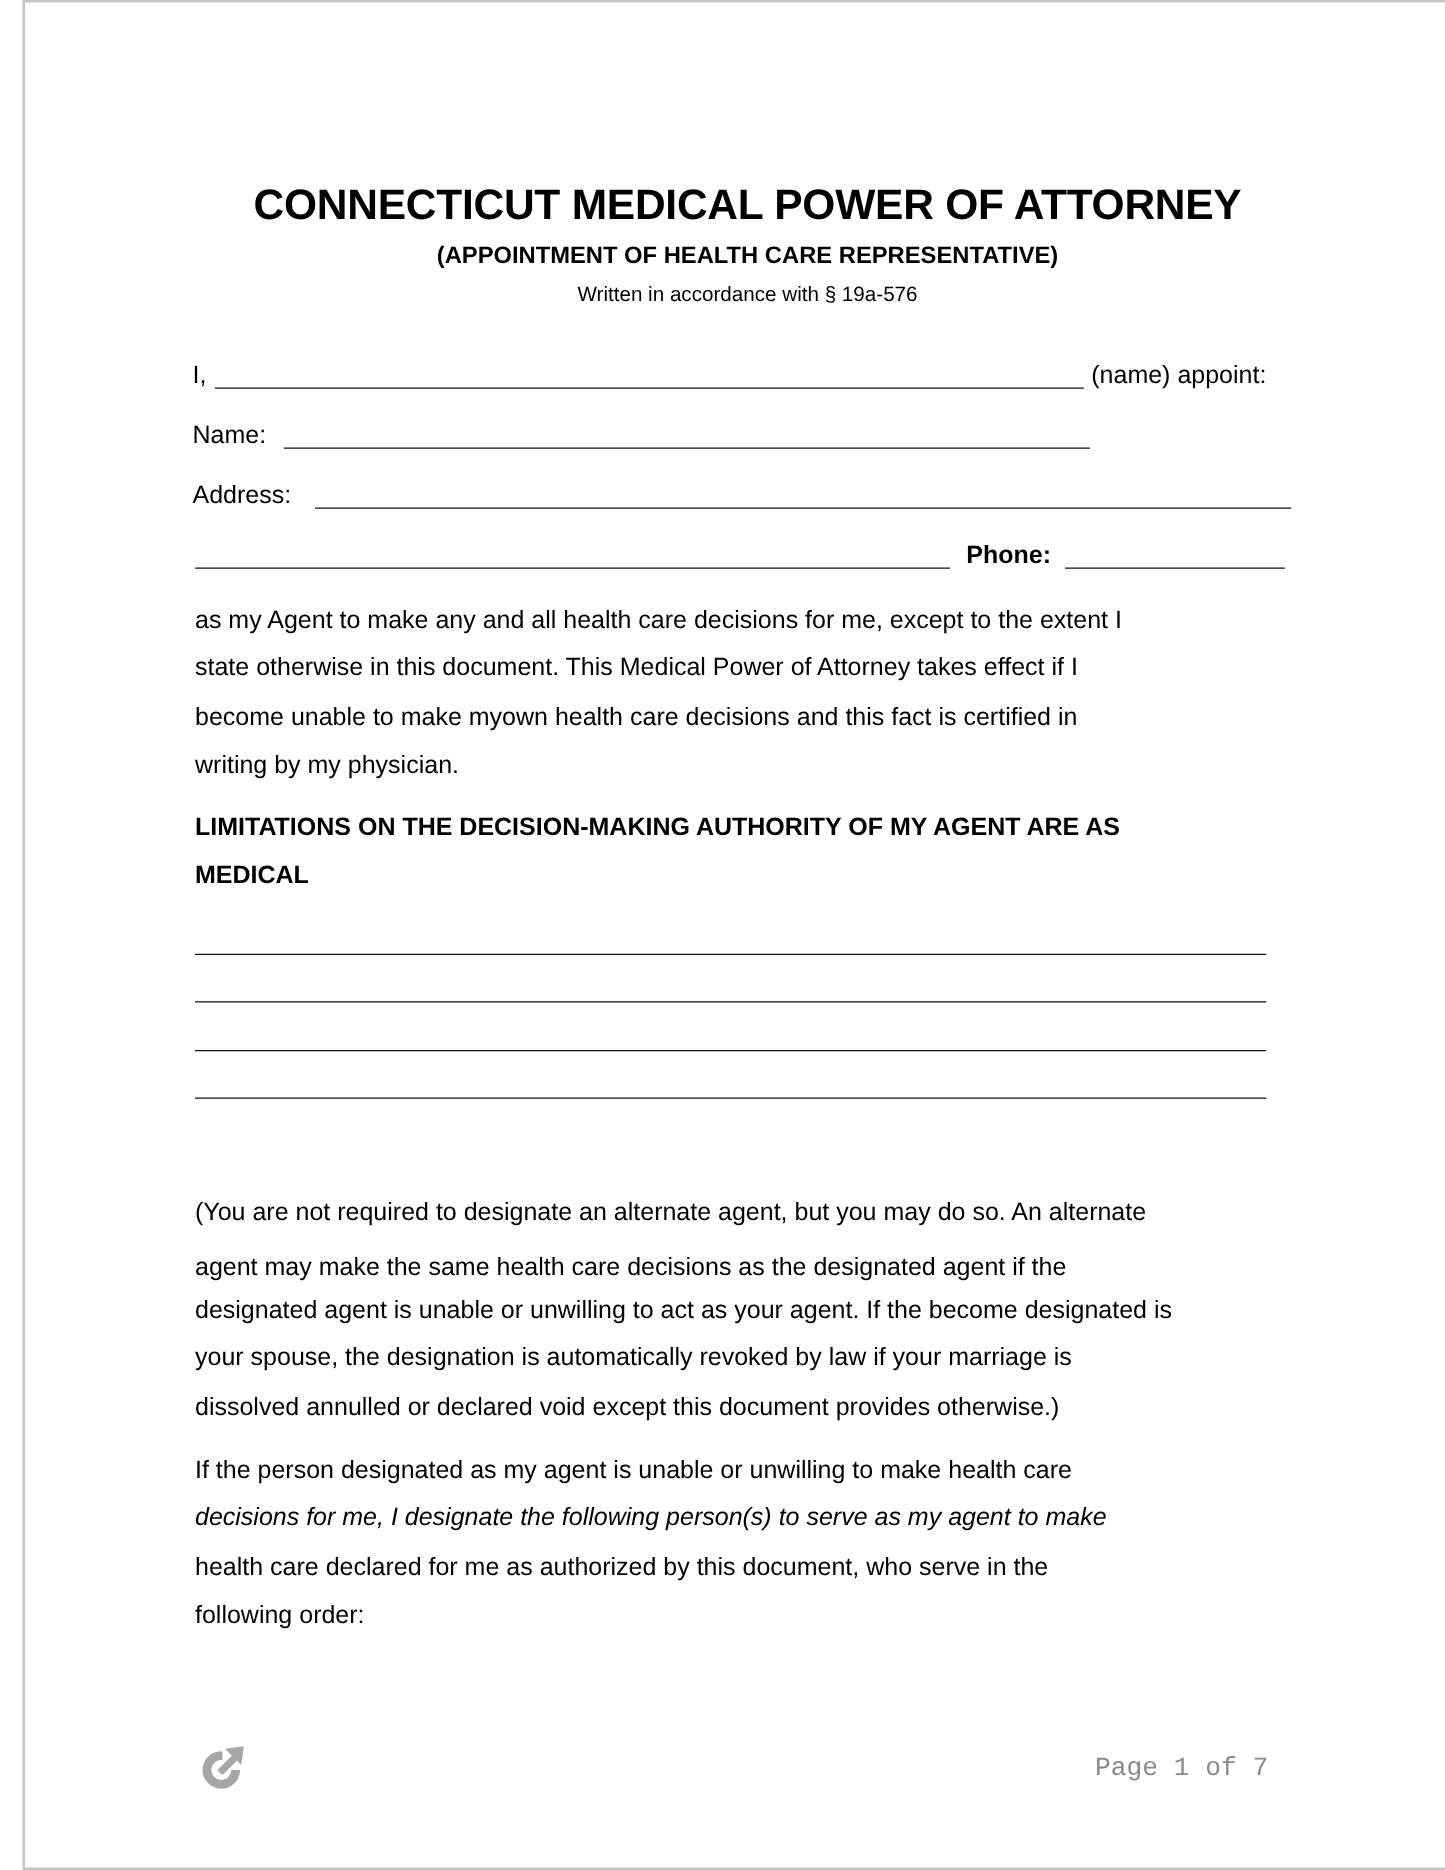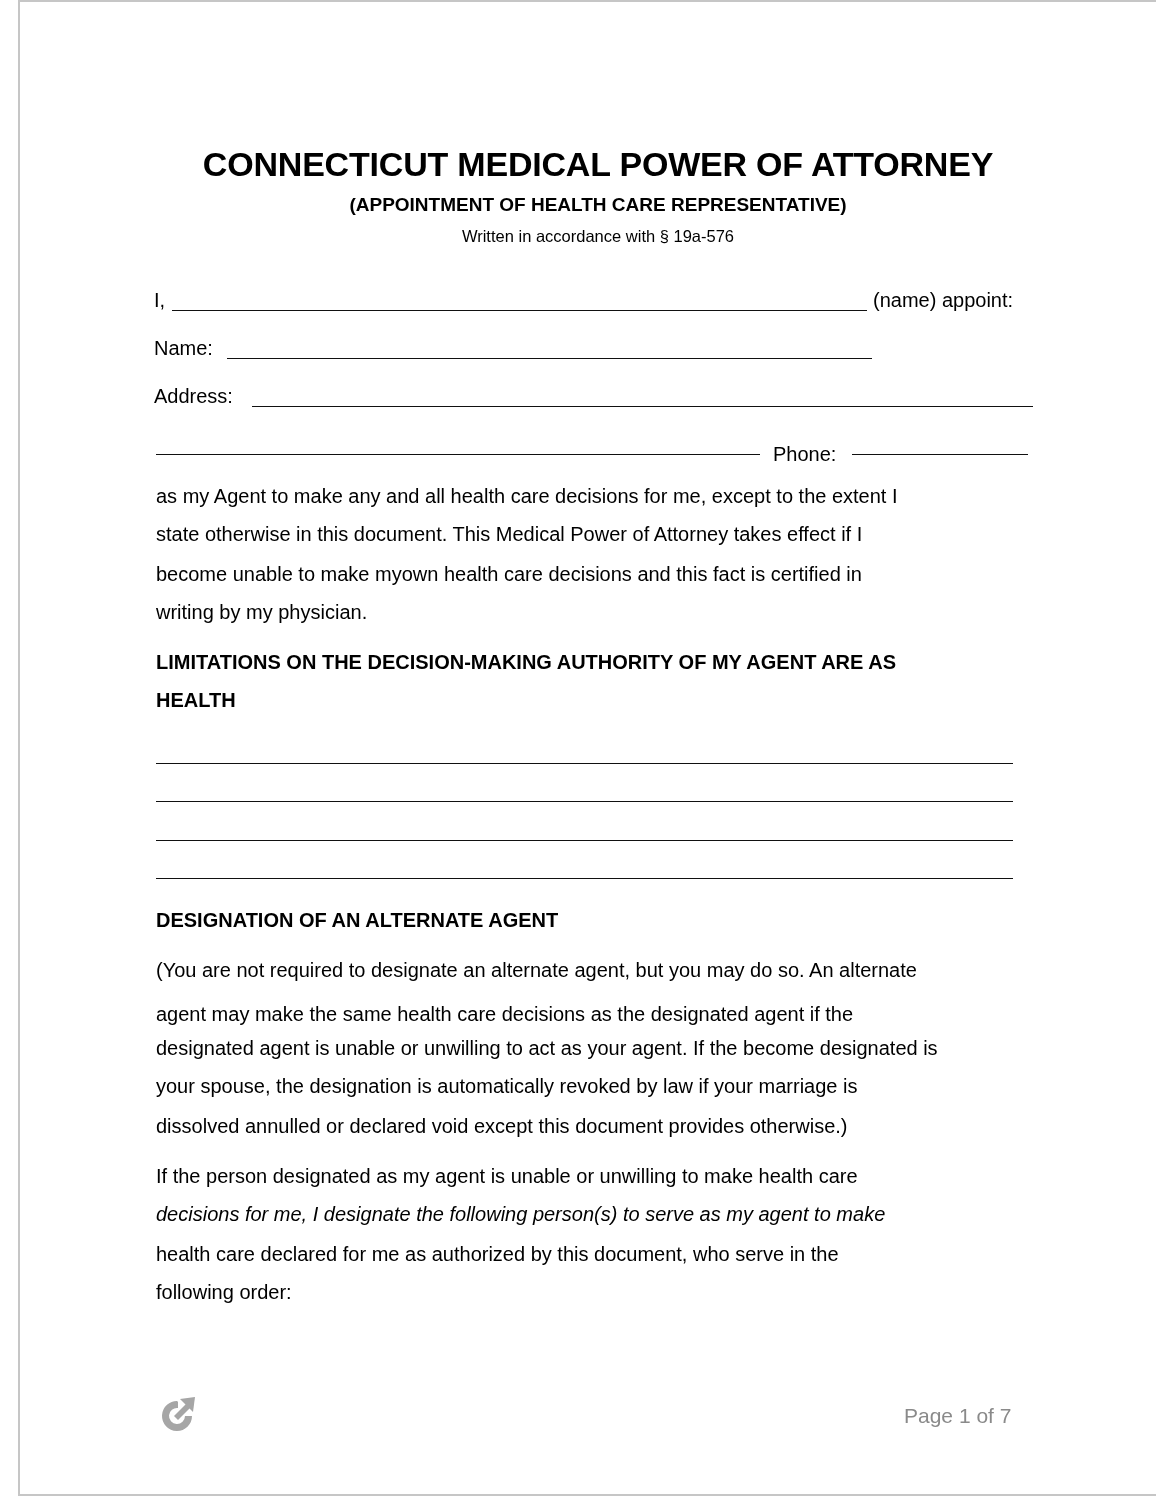--- a/index.html
+++ b/index.html
@@ -55,51 +55,50 @@
   </div>
 
   <div class="abs txt" style="left:134px; top:382px;">Address:</div>
   <div class="uline" style="left:232px; top:383px; width:781px; height:21px;">
     <span></span>
   </div>
 
   <div class="uline" style="left:136px; top:431px; width:604px; height:21px;">
     <span></span>
   </div>
-  <div class="abs txt" style="left:753px; top:440px;">Phone:</div>
+  <div class="abs txt" style="left:753px; top:430px;font-weight:bold;">Phone:</div>
   <div class="uline" style="left:832px; top:431px; width:176px; height:21px;">
     <span></span>
   </div>
 
   <div>
     <div class="para" style="top:482px;text-align:center;">as my Agent to make any and all health care decisions for me, except to the extent I</div>
     <div class="para" style="top:520px;">state otherwise in this document. This Medical Power of Attorney takes effect if I</div>
     <div class="para" style="top:560px;">become unable to make myown health care decisions and this fact is certified in</div>
     <div class="para" style="top:598px;">writing by my physician.</div>
   </div>
 
   <div>
     <div class="para bold" style="top:648px;">LIMITATIONS ON THE DECISION-MAKING AUTHORITY OF MY AGENT ARE AS</div>
-    <div class="para bold" style="top:686px;">HEALTH</div>
+    <div class="para bold" style="top:686px;">MEDICAL</div>
   </div>
 
   <div class="uline" style="left:136px; top:740px; width:857px; height:21px;">
     <span></span>
   </div>
   <div class="uline" style="left:136px; top:778px; width:857px; height:21px;">
     <span></span>
   </div>
   <div class="uline" style="left:136px; top:817px; width:857px; height:21px;">
     <span></span>
   </div>
   <div class="uline" style="left:136px; top:855px; width:857px; height:21px;">
     <span></span>
   </div>
 
-  <div class="para bold" style="top:906px;">DESIGNATION OF AN ALTERNATE AGENT</div>
 
   <div>
     <div class="para" style="top:956px;">(You are not required to designate an alternate agent, but you may do so. An alternate</div>
     <div class="para" style="top:1000px;text-align:right;">agent may make the same health care decisions as the designated agent if the</div>
     <div class="para" style="top:1034px;">designated agent is unable or unwilling to act as your agent. If the become designated is</div>
     <div class="para" style="top:1072px;">your spouse, the designation is automatically revoked by law if your marriage is</div>
     <div class="para" style="top:1112px;">dissolved annulled or declared void except this document provides otherwise.)</div>
   </div>
 
   <div>
@@ -110,15 +109,15 @@
   </div>
 
   <div class="logo">
     <svg width="40" height="40" viewBox="0 0 40 40">
       <path d="M21 6 A15 15 0 1 0 35 21 L28 21 A8 8 0 1 1 21 13 Z" fill="#a6a6a6"></path>
       <path d="M20 6 L38 2 L35 20 Z" fill="#ffffff"></path>
       <path d="M23 4 L38 2 L36 17 Z" fill="#a6a6a6"></path>
       <path d="M17 21 L30 8 L34 12 L21 25 Z" fill="#a6a6a6"></path>
     </svg>
   </div>
-  <div class="abs footer-page" style="left:884px; top:1402px;">Page 1 of 7</div>
+  <div class="abs footer-page" style="left:856px; top:1402px;font-family:Liberation Mono, monospace;">Page 1 of 7</div>
 
 </div>
 
 </body></html>

